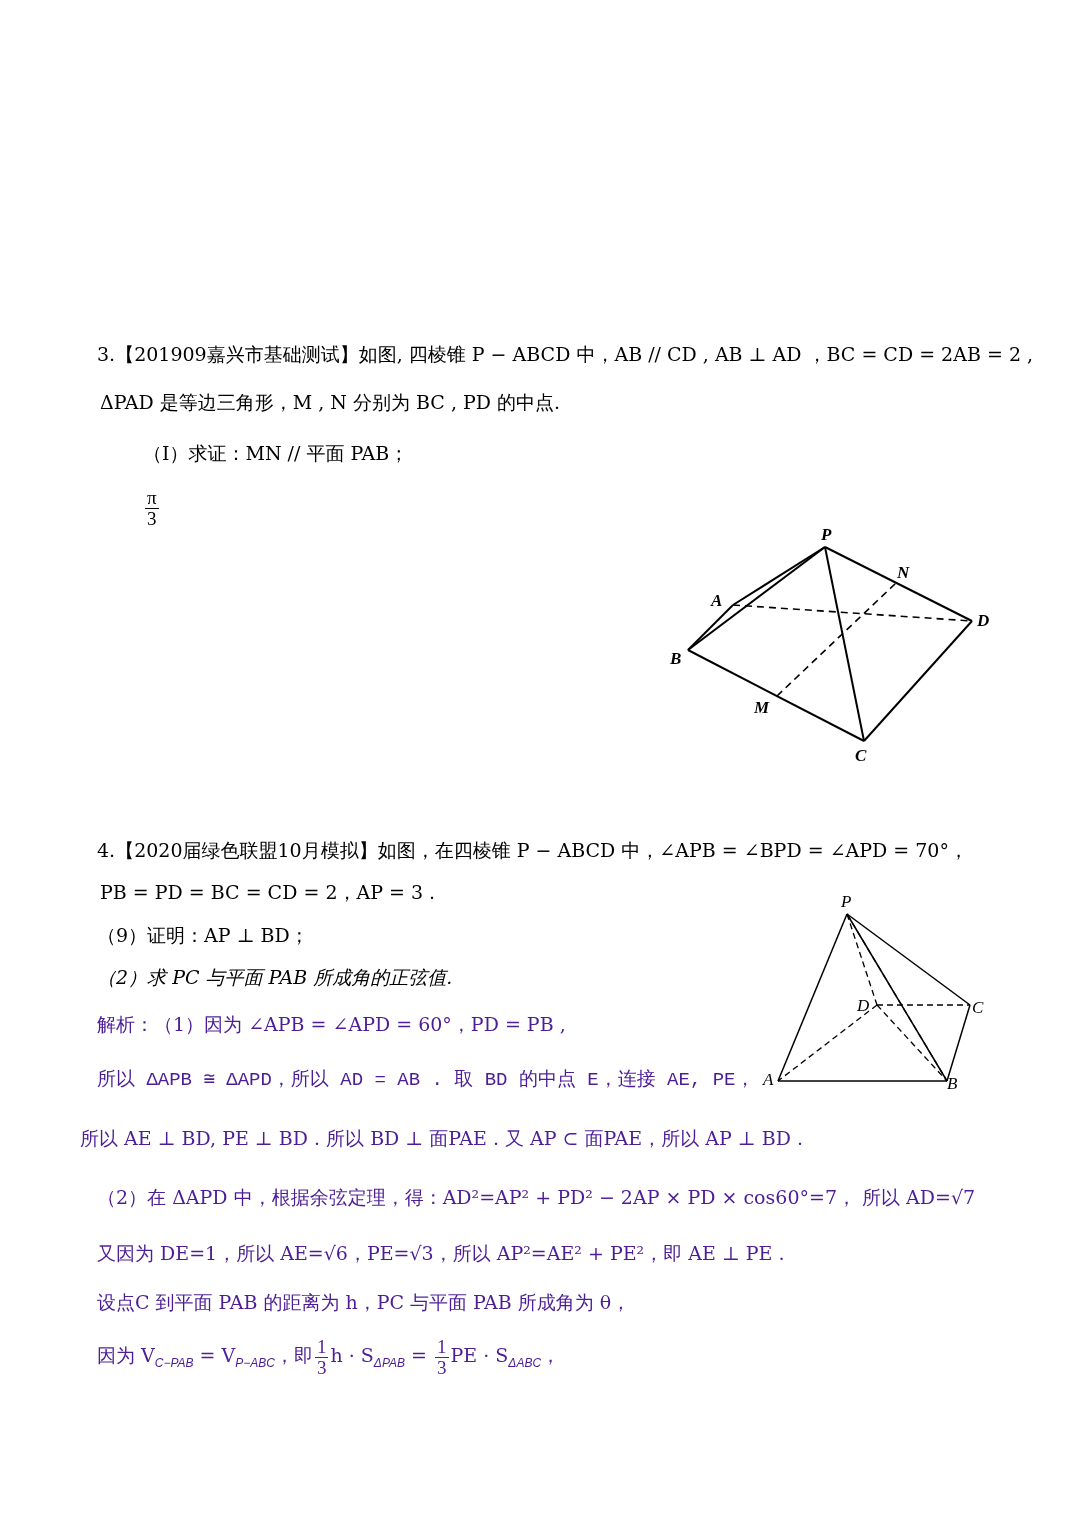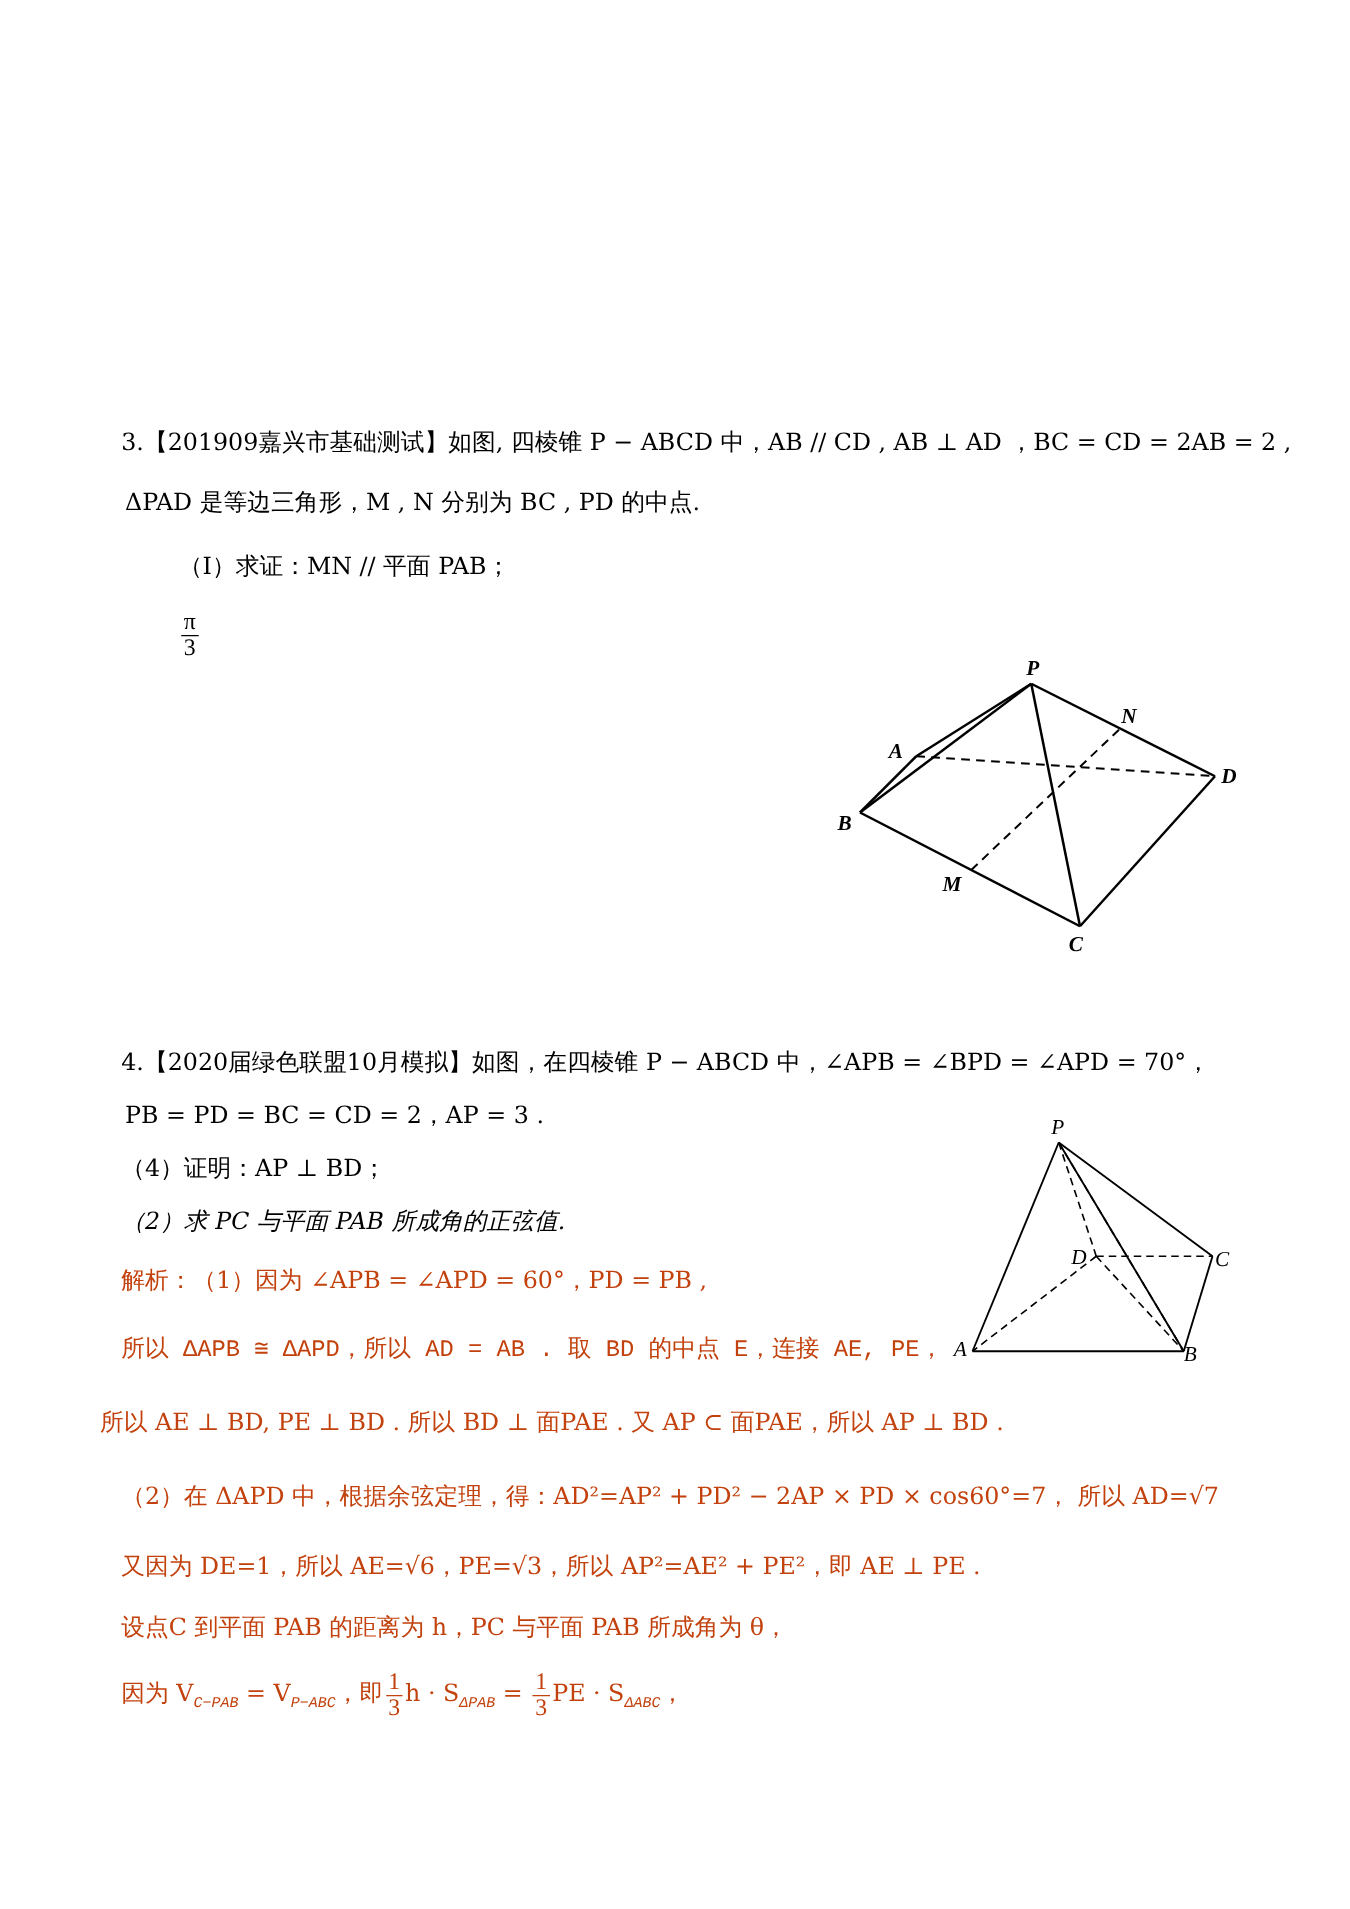--- a/index.html
+++ b/index.html
@@ -1,23 +1,23 @@
 <!DOCTYPE html>
 <html><head>
 <meta charset="utf-8">
 <style>
   html, body { margin: 0; padding: 0; background: #ffffff; }
   body { width: 1080px; height: 1527px; position: relative; overflow: hidden;
          font-family: "DejaVu Serif", "Liberation Serif", serif; color: #000; }
   .line { position: absolute; white-space: nowrap; font-size: 19px; line-height: 24px; }
-  .red { color: #c2410c; }
+  .red { color: #4c1d95; }
   .frac { display: inline-block; vertical-align: middle; text-align: center; font-family: "Liberation Serif", serif; font-size: 19px; line-height: 20px; margin: 0 2px; }
   .frac .num { display: block; border-bottom: 1px solid currentColor; padding: 0 2px; }
   .frac .den { display: block; padding: 0 2px; }
-  sub { font-size: 12px; font-style: italic; font-family: Liberation Mono, monospace; }
+  sub { font-size: 12px; font-style: italic; font-family: Liberation Sans, sans-serif; }
   .fig { position: absolute; }
   .fig text { font-family: "Liberation Serif", serif; font-size: 17px; }
 </style>
 </head>
 <body>
 
 <div class="line" style="left:97px; top:342px;">
   <span>3.</span><span>【201909嘉兴市基础测试】</span><span>如图, 四棱锥 P − ABCD 中，AB // CD , AB ⊥ AD ，BC = CD = 2AB = 2 ,</span>
 </div>
 <div class="line" style="left:100px; top:390px;text-align:center;">ΔPAD 是等边三角形，M , N 分别为 BC , PD 的中点.</div>
@@ -48,21 +48,21 @@
     <text x="10" y="144">B</text>
     <text x="94" y="193">M</text>
     <text x="195" y="241">C</text>
   </g>
 </svg>
 
 <div class="line" style="left:97px; top:838px;">
   <span>4.</span><span>【2020届绿色联盟10月模拟】</span><span>如图，在四棱锥 P − ABCD 中，∠APB = ∠BPD = ∠APD = 70°，</span>
 </div>
 <div class="line" style="left:100px; top:880px;">PB = PD = BC = CD = 2，AP = 3 .</div>
-<div class="line" style="left:97px; top:923px;">（4）证明：AP ⊥ BD；</div>
+<div class="line" style="left:97px; top:923px;">（9）证明：AP ⊥ BD；</div>
 <div class="line" style="left:97px; top:965px;font-style:italic;">（2）求 PC 与平面 PAB 所成角的正弦值.</div>
 
 <svg class="fig" style="left:750px; top:885px;" width="250" height="210" viewBox="0 0 250 210">
   <g stroke="#000" stroke-width="1.5" fill="none">
     <line x1="97" y1="29" x2="28" y2="196"></line>
     <line x1="97" y1="29" x2="197" y2="196"></line>
     <line x1="97" y1="29" x2="220" y2="120"></line>
     <line x1="28" y1="196" x2="197" y2="196"></line>
     <line x1="197" y1="196" x2="220" y2="120"></line>
   </g>

